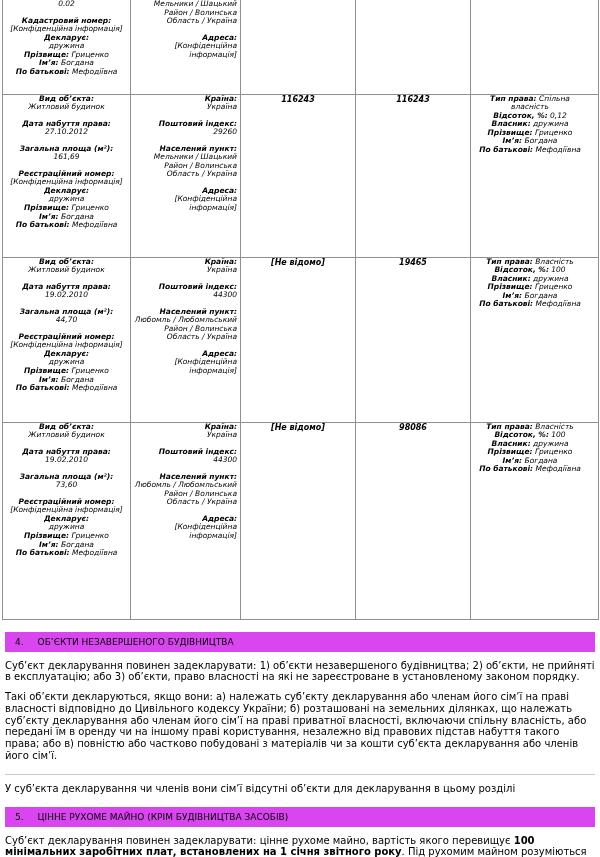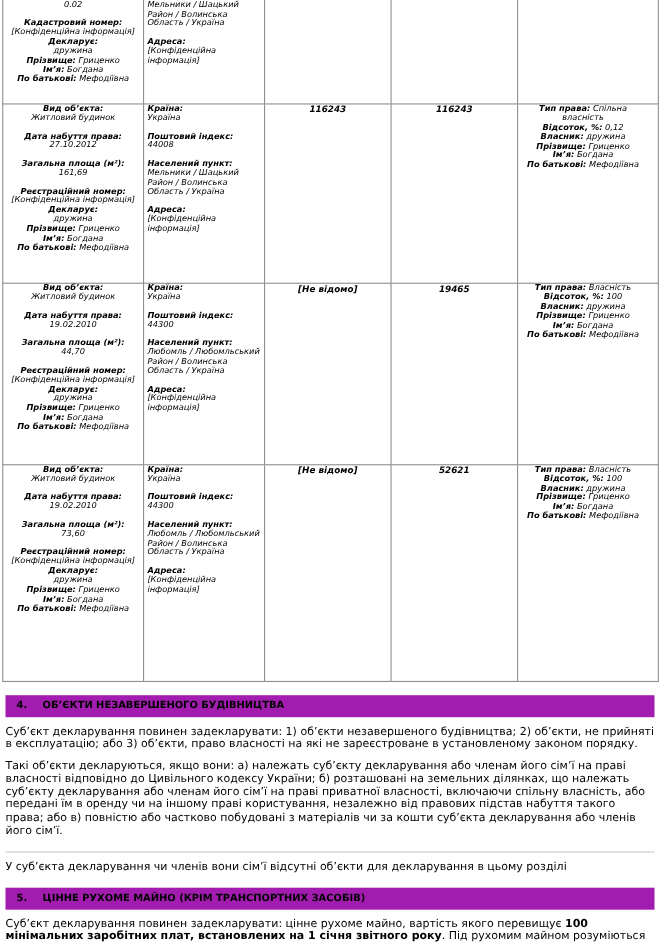--- a/index.html
+++ b/index.html
@@ -4,34 +4,34 @@
 <style>
   * { box-sizing: border-box; }
   html, body { margin: 0; padding: 0; background: #fff; }
   body { font-family: "DejaVu Sans", "Liberation Sans", sans-serif; color: #000; }
   .page { width: 600px; height: 857px; overflow: hidden; background: #fff; position: relative; }
 
   
   .re-table { border-collapse: collapse; table-layout: fixed; width: 596px; margin-left: 2px; }
   .re-table td { border: 1px solid #8f8f8f; vertical-align: top; padding: 0 3px; font-size: 7.5px; line-height: 1.14; word-wrap: break-word; font-style: italic; }
   td.c1 { width: 128px; text-align: center; padding-left: 6px; padding-right: 6px; }
-  td.c2 { width: 110px; text-align: left; }
+  td.c2 { width: 110px; text-align: right; }
   td.c3 { width: 115px; text-align: center; font-weight: bold; font-size: 8px; }
   td.c4 { width: 115px; text-align: center; font-weight: bold; font-size: 8px; }
   td.c5 { width: 128px; text-align: center; padding-right: 13px; padding-left: 4px; }
   .re-table tr:nth-child(1) td { height: 94px; border-top: none; }
   .re-table tr:nth-child(2) td { height: 163px; }
   .re-table tr:nth-child(3) td { height: 165px; }
   .re-table tr:nth-child(4) td { height: 197px; }
   .lbl { font-weight: bold; }
   .fg { margin: 0; }
   .fg.gap { margin-bottom: 8px; }
 
   
-  .sec-head { margin: 12px 5px 0 5px; background: #a21caf; padding: 5px 10px; font-size: 9px; font-weight: bold; }
+  .sec-head { margin: 12px 5px 0 5px; background: #d946ef; padding: 5px 10px; font-size: 9px; font-weight: normal; }
   .sec-num { margin-right: 14px; }
   .sec-body { margin: 0 5px; }
   .para { margin: 8px 0; font-size: 10px; line-height: 1.18; }
   .b { font-weight: bold; }
   .hr { border-top: 1px solid #c9c9c9; margin: 12px 0 0 0; }
 </style>
 </head>
 <body>
 
 <div class="page">
@@ -94,21 +94,21 @@
             <div class="fg"><span class="lbl">Ім’я:</span> <span>Богдана</span></div>
             <div class="fg"><span class="lbl">По батькові:</span> <span>Мефодіївна</span></div>
           </td>
           <td class="c2">
             <div class="fg gap">
               <div class="lbl">Країна:</div>
               <div>Україна</div>
             </div>
             <div class="fg gap">
               <div class="lbl">Поштовий індекс:</div>
-              <div>44008</div>
+              <div>29260</div>
             </div>
             <div class="fg gap">
               <div class="lbl">Населений пункт:</div>
               <div>Мельники / Шацький Район / Волинська Область / Україна</div>
             </div>
             <div class="fg">
               <div class="lbl">Адреса:</div>
               <div>[Конфіденційна інформація]</div>
             </div>
           </td>
@@ -216,21 +216,21 @@
             <div class="fg gap">
               <div class="lbl">Населений пункт:</div>
               <div>Любомль / Любомльський Район / Волинська Область / Україна</div>
             </div>
             <div class="fg">
               <div class="lbl">Адреса:</div>
               <div>[Конфіденційна інформація]</div>
             </div>
           </td>
           <td class="c3">[Не відомо]</td>
-          <td class="c4">52621</td>
+          <td class="c4">98086</td>
           <td class="c5">
             <div class="fg"><span class="lbl">Тип права:</span> <span>Власність</span></div>
             <div class="fg"><span class="lbl">Відсоток, %:</span> <span>100</span></div>
             <div class="fg"><span class="lbl">Власник:</span> <span>дружина</span></div>
             <div class="fg"><span class="lbl">Прізвище:</span> <span>Гриценко</span></div>
             <div class="fg"><span class="lbl">Ім’я:</span> <span>Богдана</span></div>
             <div class="fg"><span class="lbl">По батькові:</span> <span>Мефодіївна</span></div>
           </td>
         </tr>
       </tbody>
@@ -243,20 +243,20 @@
     <div class="sec-body" id="sec0-body">
         <p class="para"><span>Суб’єкт декларування повинен задекларувати: 1) об’єкти незавершеного будівництва; 2) об’єкти, не прийняті в експлуатацію; або 3) об’єкти, право власності на які не зареєстроване в установленому законом порядку.</span></p>
         <p class="para"><span>Такі об’єкти декларуються, якщо вони: а) належать суб’єкту декларування або членам його сім’ї на праві власності відповідно до Цивільного кодексу України; б) розташовані на земельних ділянках, що належать суб’єкту декларування або членам його сім’ї на праві приватної власності, включаючи спільну власність, або передані їм в оренду чи на іншому праві користування, незалежно від правових підстав набуття такого права; або в) повністю або частково побудовані з матеріалів чи за кошти суб’єкта декларування або членів його сім’ї.</span></p>
         <div class="hr"></div>
         <p class="para"><span>У суб’єкта декларування чи членів вони сім’ї відсутні об’єкти для декларування в цьому розділі</span></p>
       </div>
   </section>
 
   <section>
     <div class="sec-head">
-      <span class="sec-num">5.</span><span class="sec-title">ЦІННЕ РУХОМЕ МАЙНО (КРІМ ТРАНСПОРТНИХ ЗАСОБІВ)</span>
+      <span class="sec-num">5.</span><span class="sec-title">ЦІННЕ РУХОМЕ МАЙНО (КРІМ БУДІВНИЦТВА ЗАСОБІВ)</span>
     </div>
     <div class="sec-body" id="sec1-body">
         <p class="para"><span>Суб’єкт декларування повинен задекларувати: цінне рухоме майно, вартість якого перевищує </span><span class="b">100 мінімальних заробітних плат, встановлених на 1 січня звітного року</span><span>. Під рухомим майном розуміються будь-які матеріальні об’єкти, які можуть бути переміщеними без заподіяння їм шкоди (наприклад, ювелірні вироби, персональні або домашні електронні пристрої, одяг, твори мистецтва, антикваріат тощо).</span></p>
       </div>
   </section>
 
 </div>
 
 </body></html>

